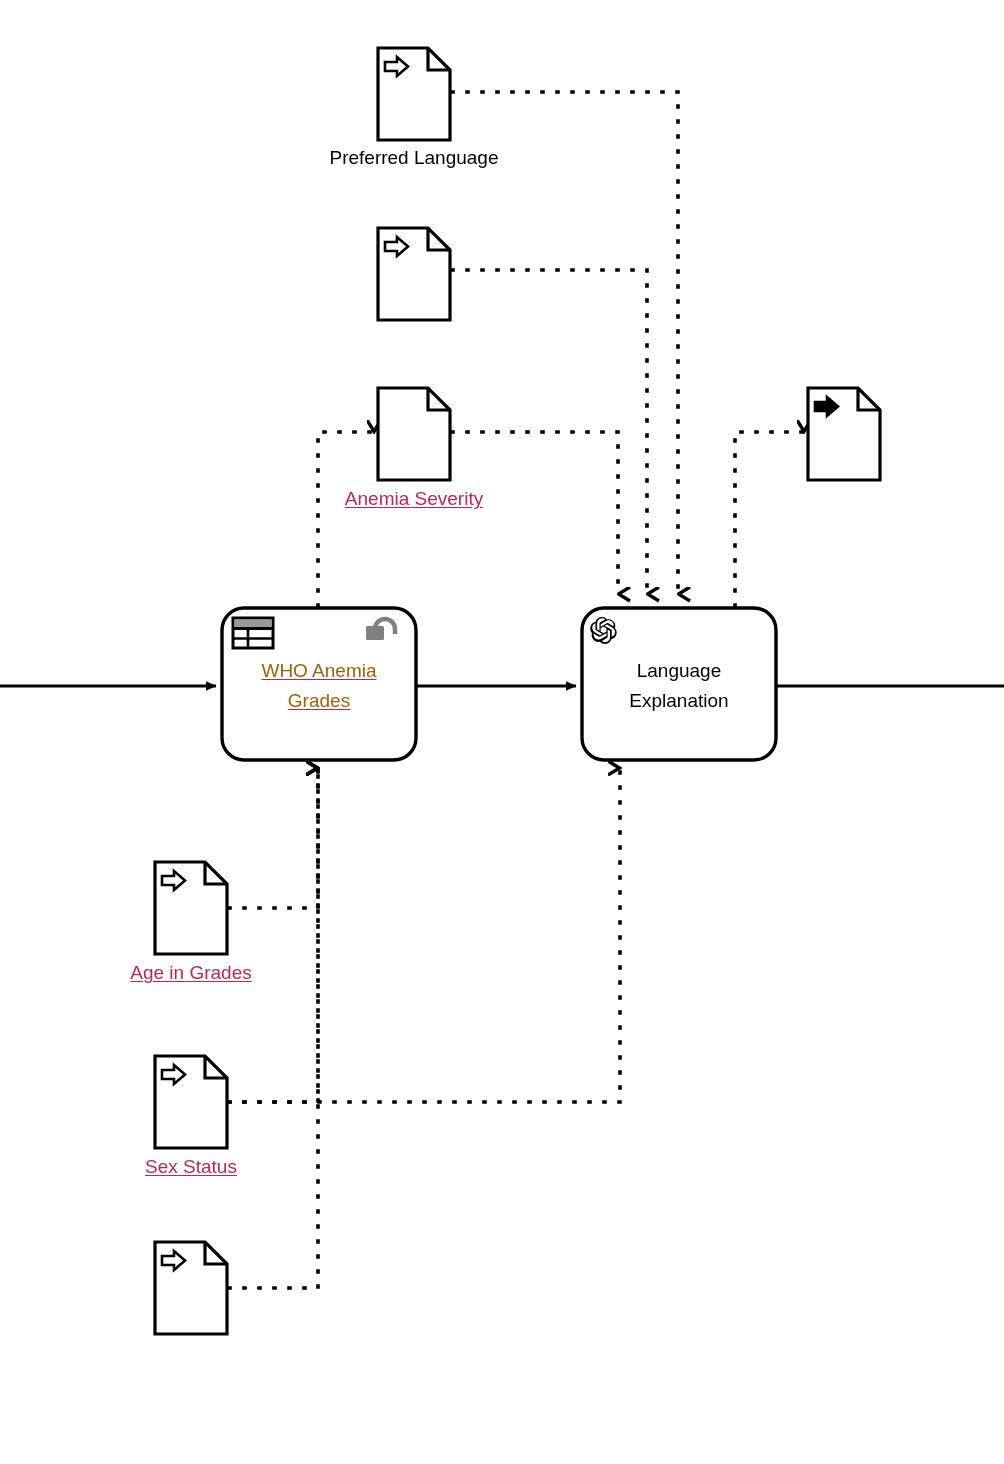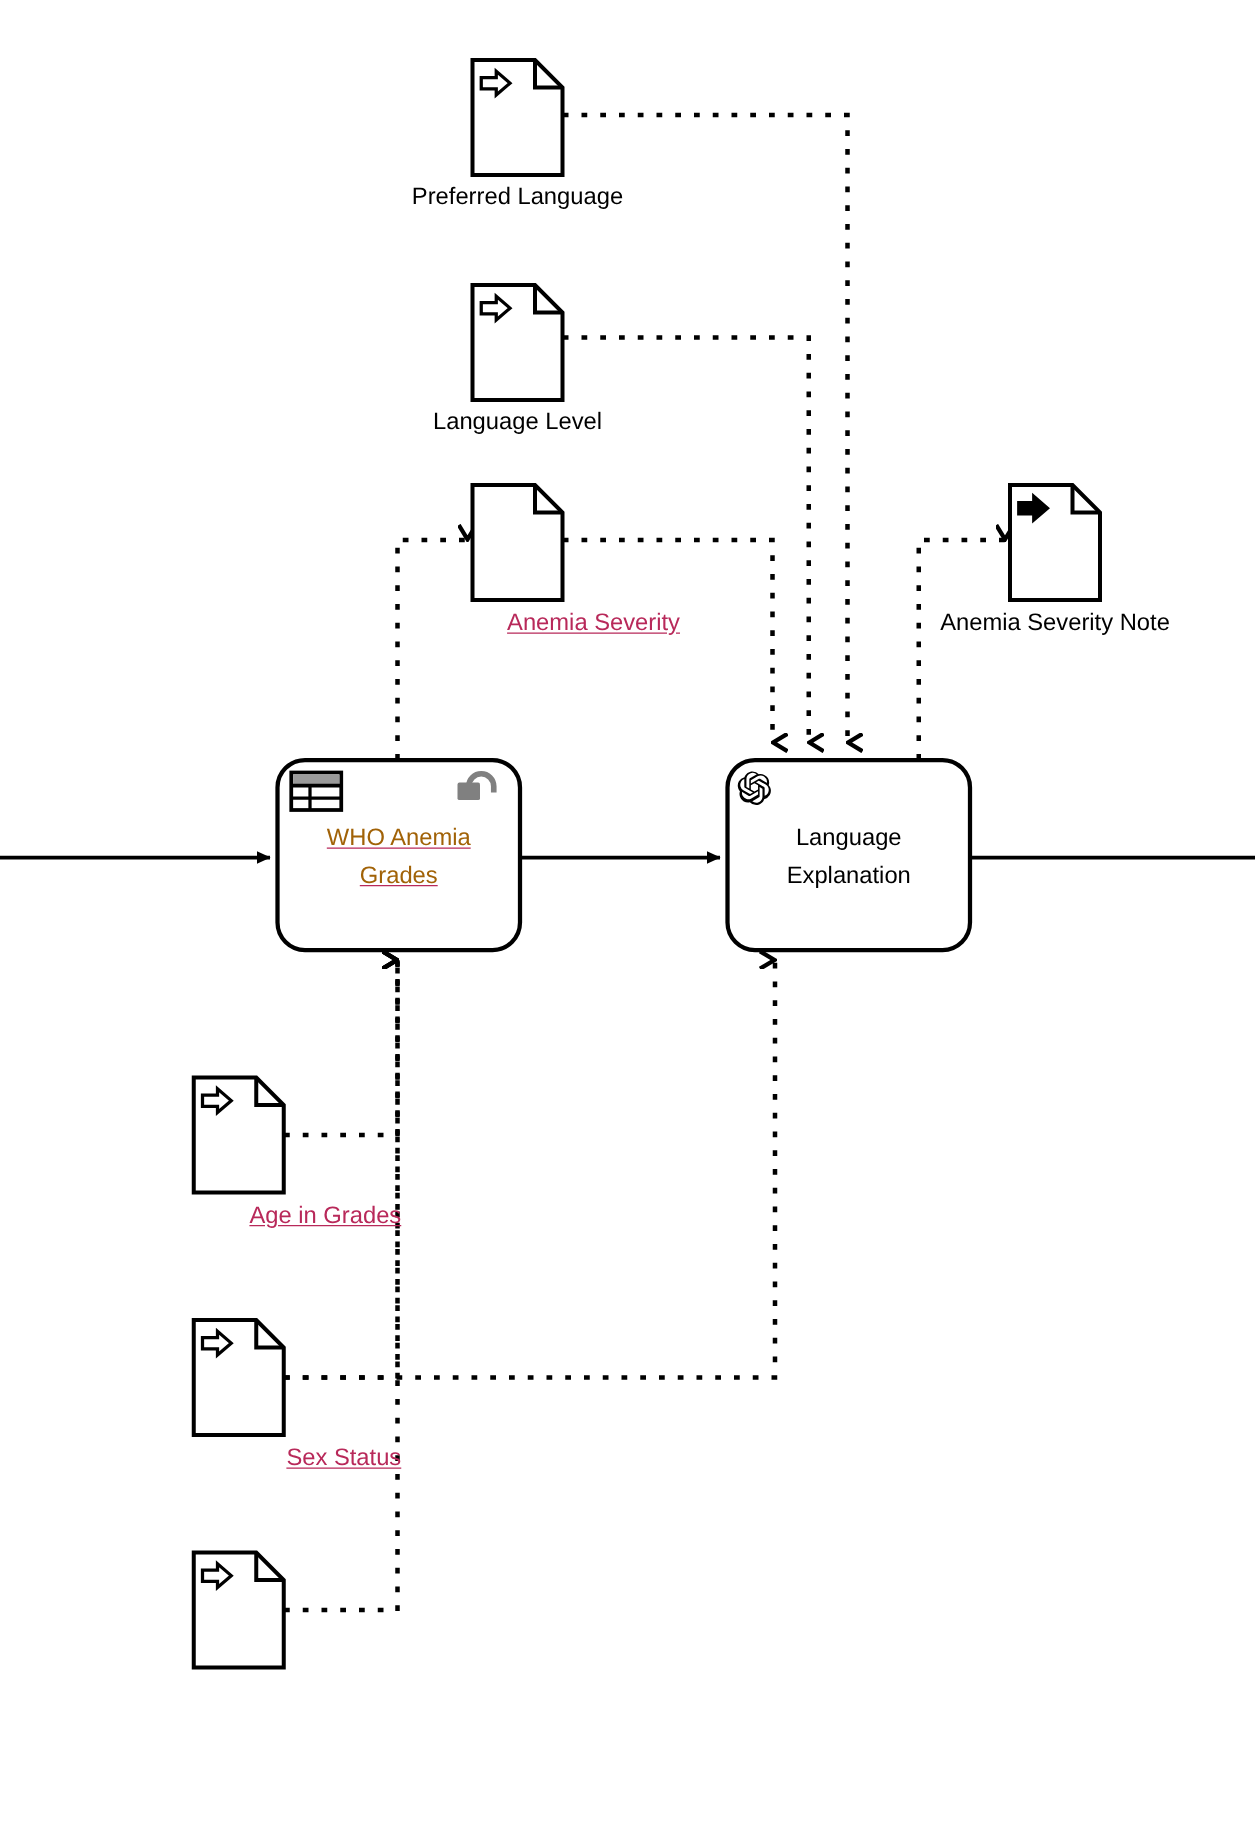--- a/index.html
+++ b/index.html
@@ -31,21 +31,20 @@
     font-size: 19px;
     line-height: 1.52;
     color: #000000;
     white-space: pre-line;
   }
   .lbl.red {
     color: #b8295a;
     text-decoration: underline;
     text-decoration-color: #b8295a;
     text-underline-offset: 2px;
-    text-align: right;
   }
   .task-label {
     position: absolute;
     text-align: center;
     font-family: "Liberation Sans", sans-serif;
     font-size: 19px;
     line-height: 1.6;
     white-space: pre-line;
   }
   .task-label.red {
@@ -196,23 +195,21 @@
     <g>
       <rect x="582" y="608" width="194" height="152" rx="22" ry="22" fill="#ffffff" stroke="#000" stroke-width="3.4"></rect>
 
       <g transform="translate(590,617) scale(0.105)">
         <path fill="#000000" d="M237.9 106.8c5.8-17.5 3.8-36.7-5.5-52.6-14-24.4-42.2-37-69.7-31.1A63.9 63.9 0 0 0 114.5 1C86.4.9 61.5 19 53 45.8A63.3 63.3 0 0 0 10.7 76.5c-14.1 24.3-10.9 55 7.9 75.8a63.6 63.6 0 0 0 5.5 52.6c14 24.4 42.2 37 69.7 31.1a63.8 63.8 0 0 0 48.2 21.5c28.1 0 53-18.1 61.5-45a63.3 63.3 0 0 0 42.3-30.7c14-24.2 10.8-54.9-7.9-75zm-95.3 133a47.5 47.5 0 0 1-30.5-11c.4-.2 1.1-.6 1.5-.9l50.6-29.2a8.2 8.2 0 0 0 4.2-7.2v-71.3l21.4 12.3c.2.1.4.3.4.6v59c0 26.4-21.3 47.7-47.6 47.7zM40.2 189.5a47.3 47.3 0 0 1-5.7-31.9c.4.2 1 .6 1.5.9l50.6 29.2c2.6 1.5 5.8 1.5 8.4 0l61.8-35.6v24.7c0 .3-.1.5-.3.7l-51.2 29.5a47.7 47.7 0 0 1-65.1-17.5zM26.9 79.2A47.4 47.4 0 0 1 51.7 58.4v60c0 3 1.6 5.7 4.2 7.2l61.8 35.6-21.4 12.4c-.2.1-.5.2-.7 0L44.9 144.2a47.7 47.7 0 0 1-17.4-65zm175.7 40.9-61.8-35.7 21.4-12.3c.2-.2.5-.2.7-.1l51.2 29.5a47.6 47.6 0 0 1-7.3 85.9v-60a8.2 8.2 0 0 0-4.2-7.2zm21.3-32c-.4-.3-1-.6-1.5-.9L171.8 58a8.3 8.3 0 0 0-8.4 0l-61.8 35.7V69c0-.3.1-.5.3-.7l51.2-29.5a47.6 47.6 0 0 1 70.7 49.3zM90 132l-21.4-12.4c-.2-.1-.4-.3-.4-.6v-59a47.6 47.6 0 0 1 78.1-36.6c-.4.2-1.1.6-1.6.9L94.2 53.5a8.2 8.2 0 0 0-4.2 7.2V132zm11.6-25 27.5-15.9 27.5 15.9v31.8l-27.5 15.9-27.5-15.9V107z"></path>
       </g>
     </g>
   </svg>
 
   <div class="lbl" style="left:284px; top:144px; width:260px;">Preferred Language</div>
-  <div class="lbl" style="left:284px; top:324px; width:260px;">Language Level</div>
   <div class="lbl red" style="left:284px; top:485px; width:260px;">Anemia Severity</div>
-  <div class="lbl" style="left:714px; top:485px; width:260px;">Anemia Severity Note</div>
   <div class="lbl red" style="left:61px; top:959px; width:260px;">Age in Grades</div>
   <div class="lbl red" style="left:61px; top:1153px; width:260px;">Sex Status</div>
 
   <div class="task-label red" style="left:226px; top:656px; width:186px;">WHO Anemia 
 Grades</div>
   <div class="task-label black" style="left:586px; top:656px; width:186px;">Language
 Explanation</div>
 
 </div>
 

